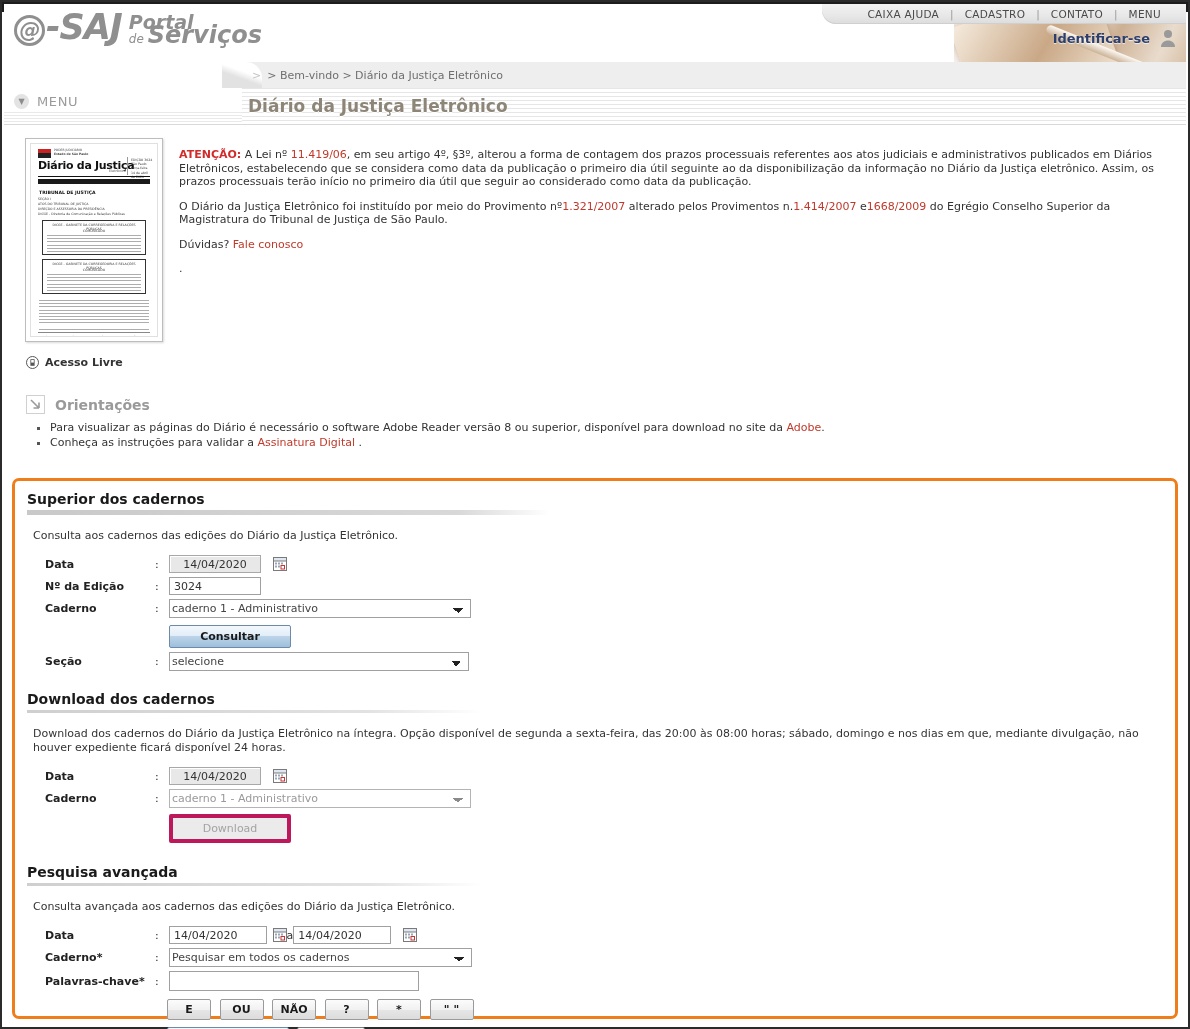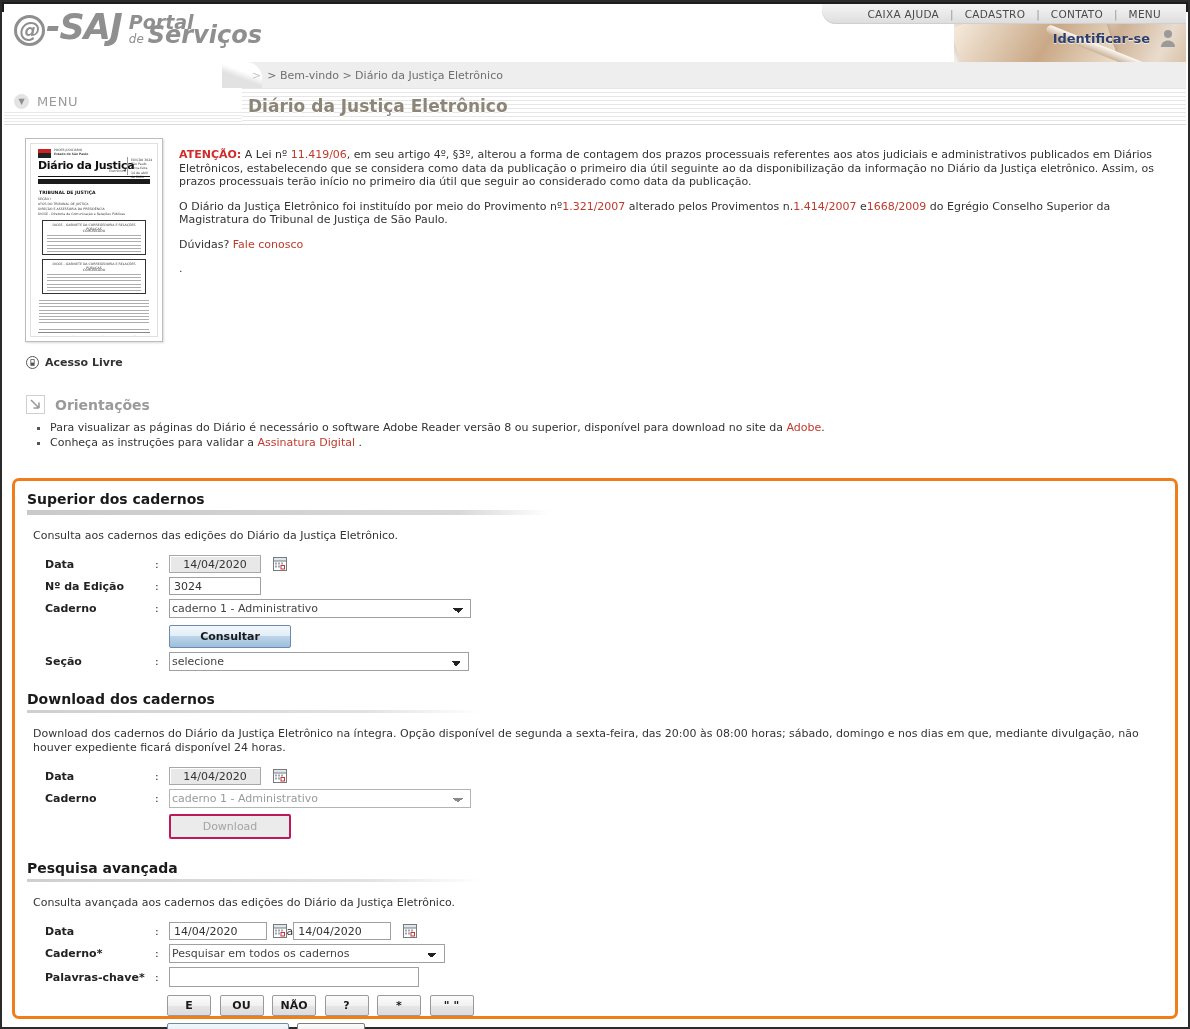--- a/index.html
+++ b/index.html
@@ -236,21 +236,21 @@
     padding:3px 10px;
   }
   .btn-primary {
     background:linear-gradient(to bottom,#f2f7fb 0%, #e3eef8 45%, #bcd4e8 50%, #9dbfdd 100%);
     border:1px solid #6e8aa6;
   }
   .btn-grey {
     background:linear-gradient(to bottom,#fbfbfb 0%, #ececec 48%, #d9d9d9 52%, #c8c8c8 100%);
   }
   .btn-disabled {
-    background:#ebebeb; color:#a3a3a3; border:2px solid #be185d; font-weight:normal;
+    background:#ebebeb; color:#a3a3a3; border:4px solid #be185d; font-weight:normal;
   }
   .btn-op {
     background:linear-gradient(to bottom,#fcfcfc 0%, #f1f1f1 50%, #e6e6e6 51%, #dcdcdc 100%);
     border:1px solid #9a9a9a; font-weight:bold; font-size:11px;
     padding:3px 0; width:44px; text-align:center; display:inline-block;
     margin-right:5px; color:#1a1a1a; border-radius:2px; cursor:pointer;
   }
   .btn-consultar { width:122px; text-align:center; padding:4px 0; }
   .btn-download { width:122px; text-align:center; padding:4px 0; }
   .btn-pesquisar { width:122px; text-align:center; padding:4px 0; }
@@ -536,21 +536,21 @@
                     <rect x="5" y="8.5" width="2" height="2"></rect>
               </g>
               <rect x="8" y="8.5" width="3.5" height="3.5" fill="#fff" stroke="#cc3333"></rect>
             </svg>
           </td>
         </tr>
         <tr>
           <td class="lbl">Caderno*</td>
           <td class="colon">:</td>
           <td>
-            <select class="sel" style="width:276px;">
+            <select class="sel" style="width:303px;">
               <option>Pesquisar em todos os cadernos</option>
             </select>
           </td>
         </tr>
         <tr>
           <td class="lbl">Palavras-chave*</td>
           <td class="colon">:</td>
           <td>
             <input class="inp" style="width: 250px; height: 20px;" value="">
           </td>

